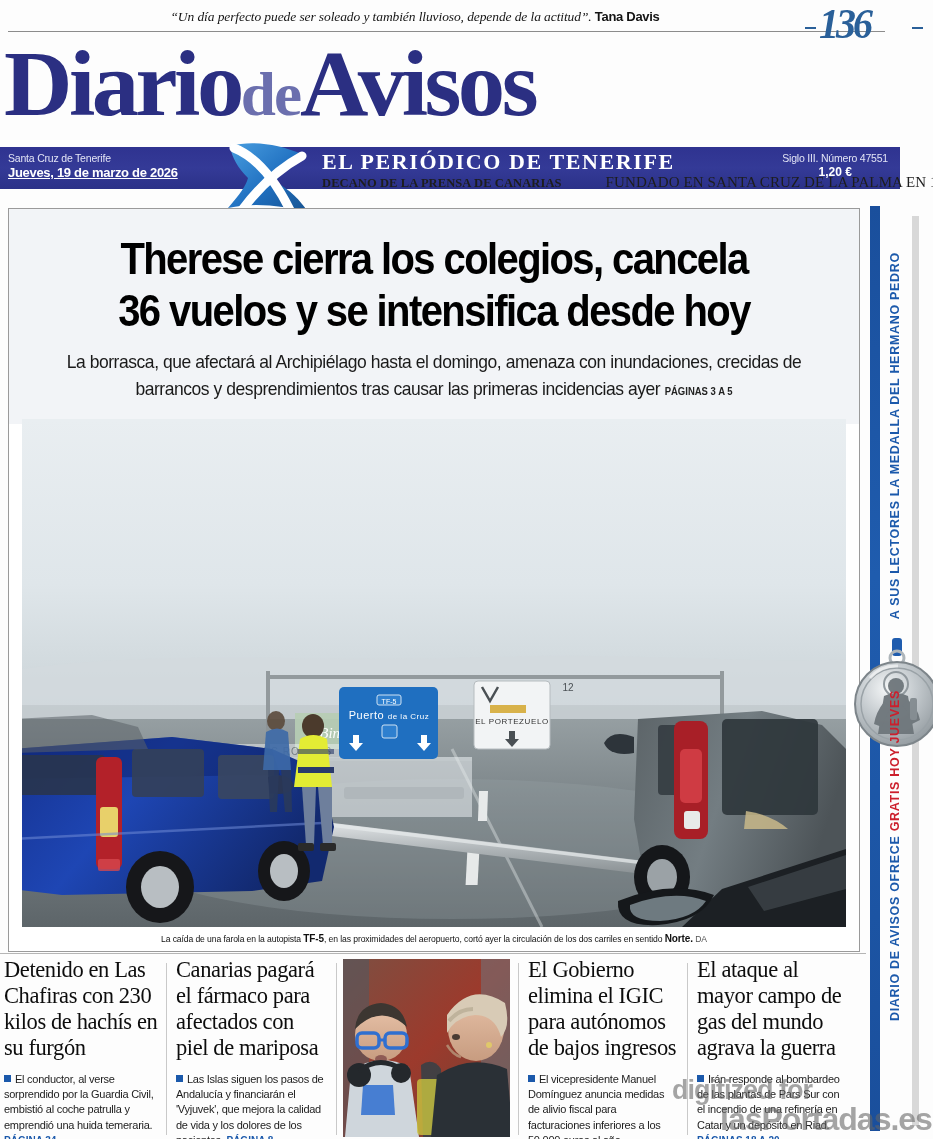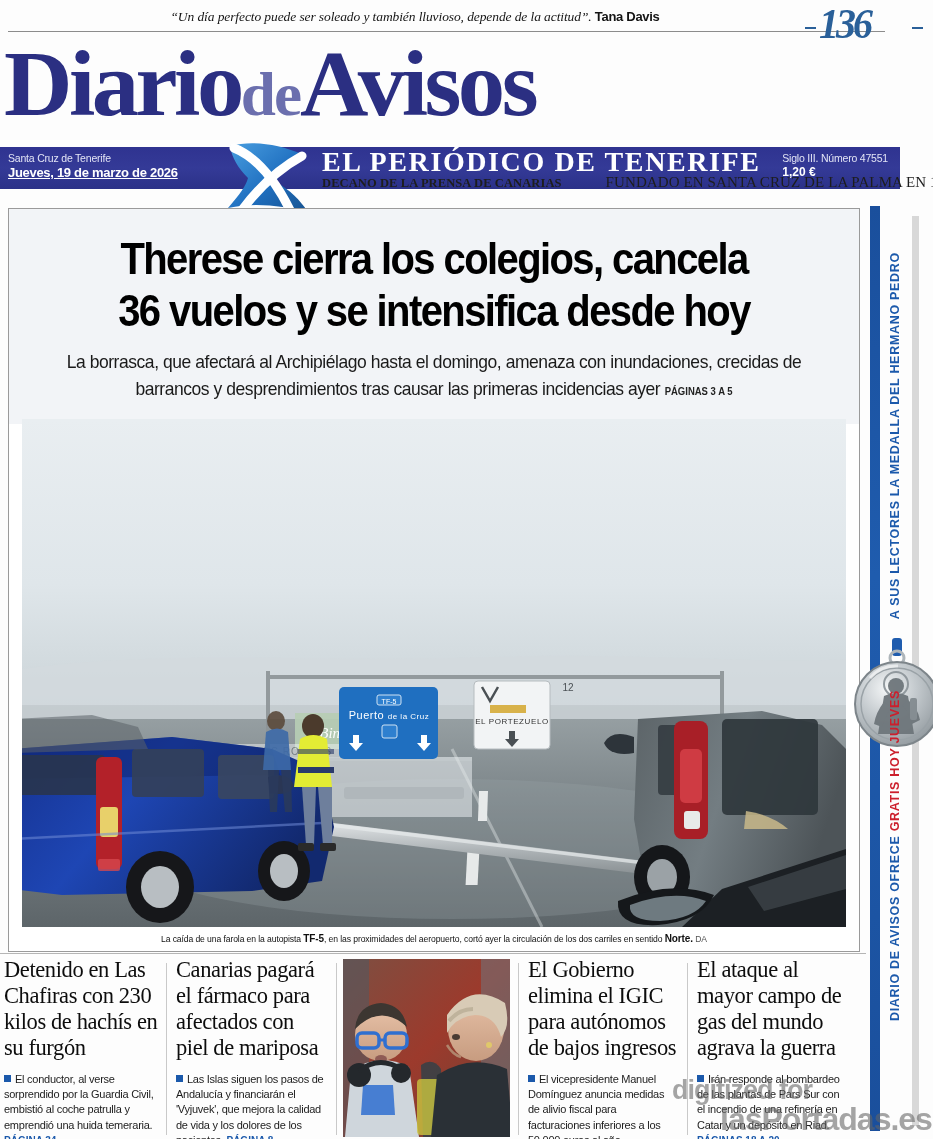--- a/index.html
+++ b/index.html
@@ -92,32 +92,32 @@
   .bb-left {
     position: absolute; left: 8px; top: 4px; color: #ffffff;
   }
   .bb-left .city {
     font-size: 10.5px; line-height: 14px; letter-spacing: -0.2px; color:#e2e4f5;
   }
   .bb-left .date {
     font-size: 13px; font-weight: bold; line-height: 15px; letter-spacing: -0.3px; text-decoration: underline;
   }
   .bb-right {
-    position: absolute; right: 12px; top: 4px; color: #ffffff; text-align: left;
+    position: absolute; right: 12px; top: 4px; color: #ffffff; text-align: center;
   }
   .bb-right .siglo { font-size: 10.5px; line-height: 14px; letter-spacing:-0.2px; color:#e2e4f5;}
   .bb-right .price { font-size: 12px; font-weight: bold; line-height: 15px; }
 
   .bb-center {
     position: absolute; left: 322px; top: 0px; width: 560px;
   }
   .bb-periodico {
     font-family: "Liberation Serif", serif;
     font-weight: bold;
-    font-size: 28px;
+    font-size: 22px;
     color: #ffffff;
     letter-spacing: 1.6px;
     line-height: 26px;
     padding-top: 2px;
   }
   .bb-decano {
     font-family: "Liberation Serif", serif;
     font-weight: bold;
     font-size: 12.5px;
     color: #1d1d1d;

